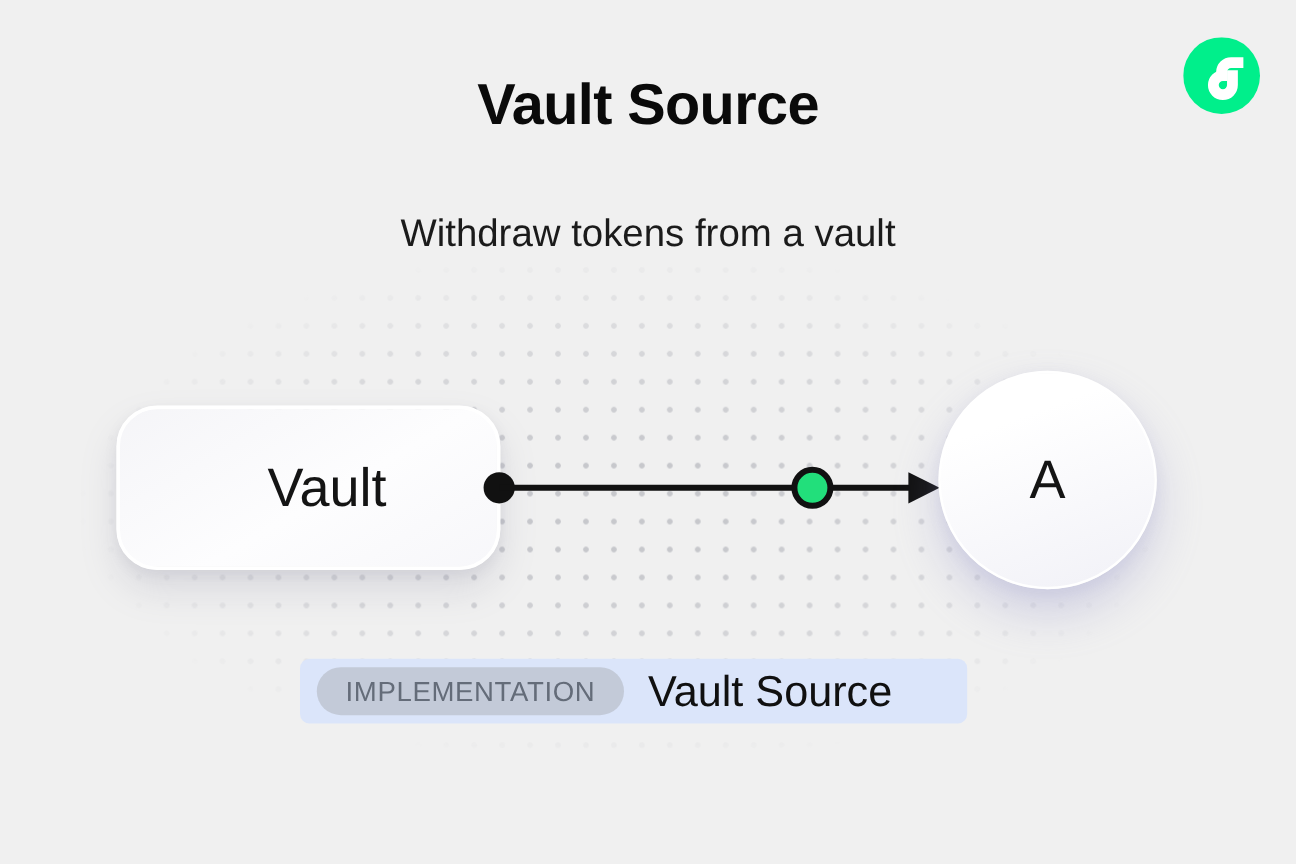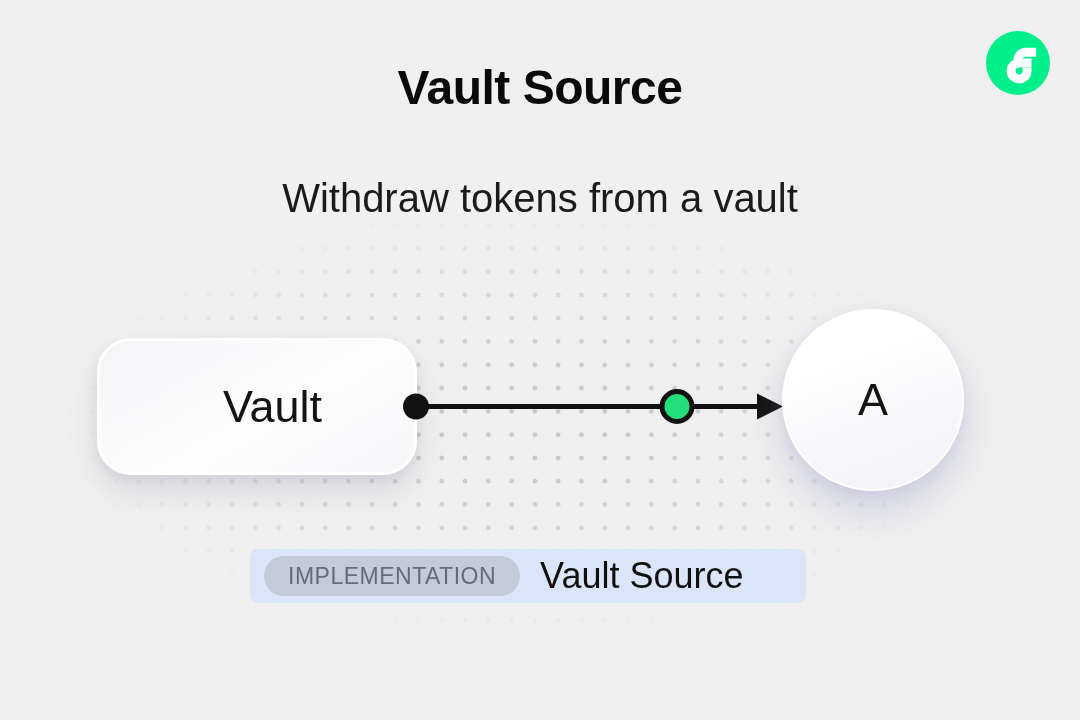--- a/index.html
+++ b/index.html
@@ -18,21 +18,21 @@
     -webkit-mask-image:radial-gradient(ellipse 54% 50% at 48% 45%,rgba(0,0,0,.9) 18%,rgba(0,0,0,.5) 55%,rgba(0,0,0,0) 82%);
     mask-image:radial-gradient(ellipse 54% 50% at 48% 45%,rgba(0,0,0,.9) 18%,rgba(0,0,0,.5) 55%,rgba(0,0,0,0) 82%);
   }
   .title{
     position:absolute;top:60px;left:0;width:1080px;
     text-align:center;font-size:48px;font-weight:800;letter-spacing:-.5px;
     color:#0a0a0a;
   }
   .subtitle{
     position:absolute;top:176px;left:0;width:1080px;
-    text-align:center;font-size:40px;font-weight:400;color:#1b1b1b;
+    text-align:center;font-size:32px;font-weight:400;color:#1b1b1b;
   }
   .logo{position:absolute;top:31px;left:986px;width:64px;height:64px;}
   .logo svg{width:100%;height:100%;display:block;}
 
   .vault-box{
     position:absolute;left:97px;top:338px;width:320px;height:137px;
     border-radius:34px;
     background:linear-gradient(150deg,#f5f5f8 0%,#fdfdfe 55%,#f7f7fa 100%);
     border:3px solid #ffffff;
     box-sizing:border-box;

